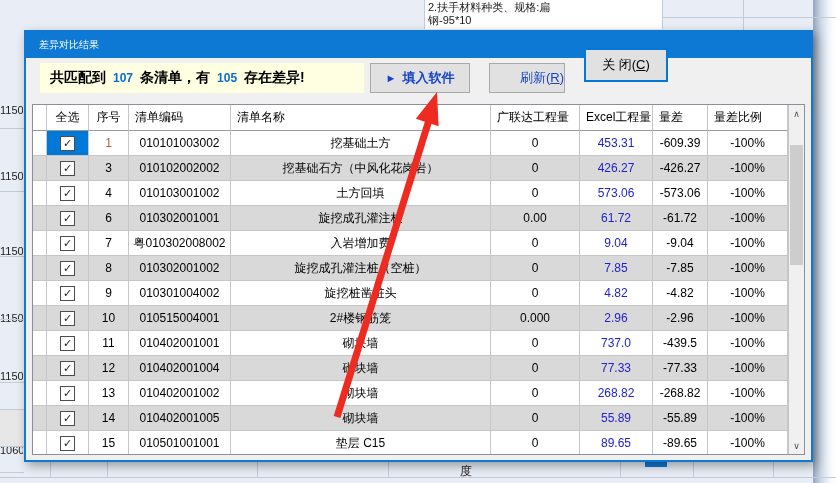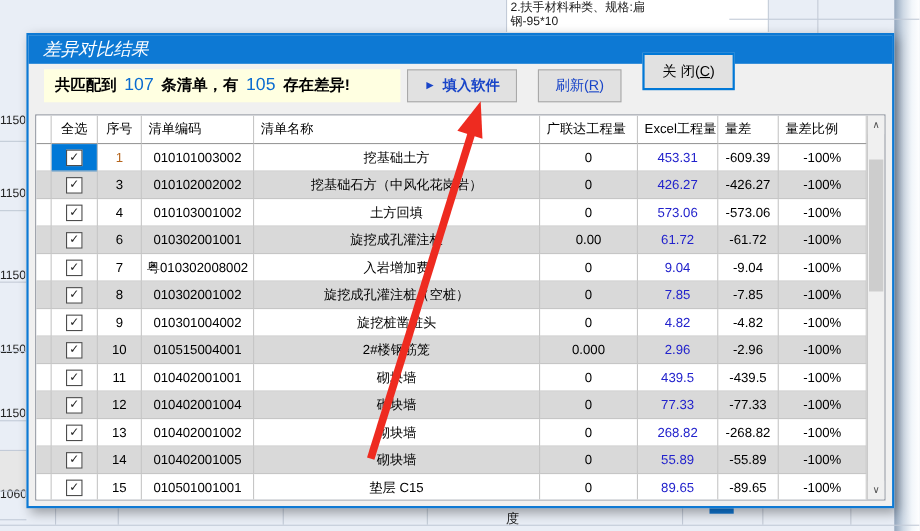--- a/index.html
+++ b/index.html
@@ -10,21 +10,21 @@
     background:#e9eef6;
   }
 
   
   .bg-layer { position:absolute; inset:0; z-index:0; }
   .bg-hline { position:absolute; height:1px; background:#c3cbd8; }
   .bg-vline { position:absolute; width:1px; background:#c3cbd8; }
   .bg-topcell {
     position:absolute; left:424px; top:0; width:239px; height:29px;
     background:#ffffff; border-left:1px solid #c3cbd8; border-right:1px solid #c3cbd8;
-    font-size:11px; line-height:13px; color:#1a1a1a; padding:1px 3px; overflow:hidden;margin-left:36px;
+    font-size:11px; line-height:13px; color:#1a1a1a; padding:1px 3px; overflow:hidden;
   }
   .bg-leftnum {
     position:absolute; left:0; width:23px; font-size:11px; color:#222;
     white-space:nowrap; overflow:hidden;
   }
   .bg-grayband { position:absolute; left:0; top:409px; width:24px; height:37px; background:#e7e7e7; }
   .bg-bottomchar { position:absolute; left:460px; top:463px; font-size:12px; color:#1a1a1a; }
   .bg-bluecell { position:absolute; left:645px; top:462px; width:22px; height:5px; background:#1077d3; }
   .bg-rightstrip {
     position:absolute; right:0; top:0; width:23px; height:483px;
@@ -32,39 +32,39 @@
   }
 
   
   .dialog {
     position:absolute; left:24px; top:30px; width:789px; height:432px;
     background:#f0f0f0; border:2px solid var(--titlebar,#0d79d4); z-index:10;
     box-shadow:3px 4px 10px rgba(0,0,0,.35);
   }
   .titlebar {
     position:absolute; left:0; top:0; right:0; height:26px;
-    background:var(--titlebar,#0d79d4); color:#fff; font-size:16px;
-    display:flex; align-items:center; padding-left:13px;font-style:italic;
+    background:var(--titlebar,#0d79d4); color:#fff; font-size:10px;
+    display:flex; align-items:center; padding-left:13px;
   }
   .summary {
     position:absolute; left:14px; top:31px; width:324px; height:30px;
     background:var(--summary-bg,#ffffe1);
     display:flex; align-items:center; gap:7px; padding:0 10px;
     font-size:14px; font-weight:600; color:#000; white-space:nowrap;
   }
-  .summary .num { font-size:16px; font-weight:400; color:var(--accent-blue,#0a6cd0); }
+  .summary .num { font-size:12px; font-weight:700; color:var(--accent-blue,#0a6cd0); }
 
   .btn {
     position:absolute; background:#e1e1e1; border:1px solid #a9a9a9;
     display:flex; align-items:center; justify-content:center; gap:6px;
     font-size:13px; cursor:pointer; white-space:nowrap;
   }
   .btn-fill  { left:344px; top:31px; width:100px; height:30px; color:var(--button-blue,#1844c8); font-weight:700; }
   .btn-fill .tri { font-size:11px; }
-  .btn-refresh { left:463px; top:31px; width:76px; height:30px; color:var(--button-blue,#1844c8); }
+  .btn-refresh { left:463px; top:31px; width:76px; height:30px; color:var(--button-blue,#1844c8);justify-content:flex-end; }
   .btn-close { left:558px; top:16px; width:84px; height:34px; color:#000; border:2px solid var(--selected-cell,#0078d7); }
   .mnemonic { text-decoration:underline; }
 
   
   .tbl {
     position:absolute; left:6px; top:72px; width:773px; height:351px;
     background:#fff; border:1px solid #8a8f99; overflow:hidden;
   }
   .hdr, .trow { display:flex; width:755px; }
   .hdr { height:26px; background:#fff; }
@@ -305,21 +305,21 @@
     <div class="cell c0"></div>
     <div class="cell c1 cbcell">
       <span class="cb">
         <span class="cbmark">✓</span>
       </span>
     </div>
     <div class="cell c2 seq">11</div>
     <div class="cell c3">010402001001</div>
     <div class="cell c4">砌块墙</div>
     <div class="cell c5">0</div>
-    <div class="cell c6 excel">439.5</div>
+    <div class="cell c6 excel">737.0</div>
     <div class="cell c7">-439.5</div>
     <div class="cell c8">-100%</div>
   </div>
         <div class="trow alt">
     <div class="cell c0"></div>
     <div class="cell c1 cbcell">
       <span class="cb">
         <span class="cbmark">✓</span>
       </span>
     </div>

